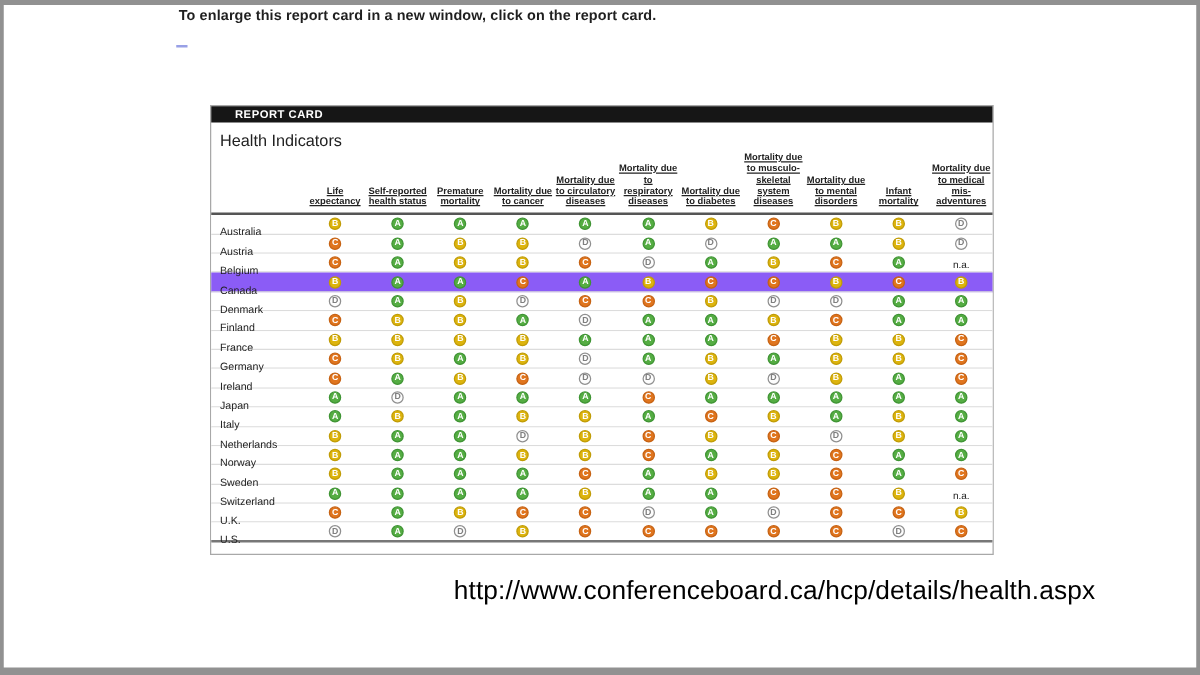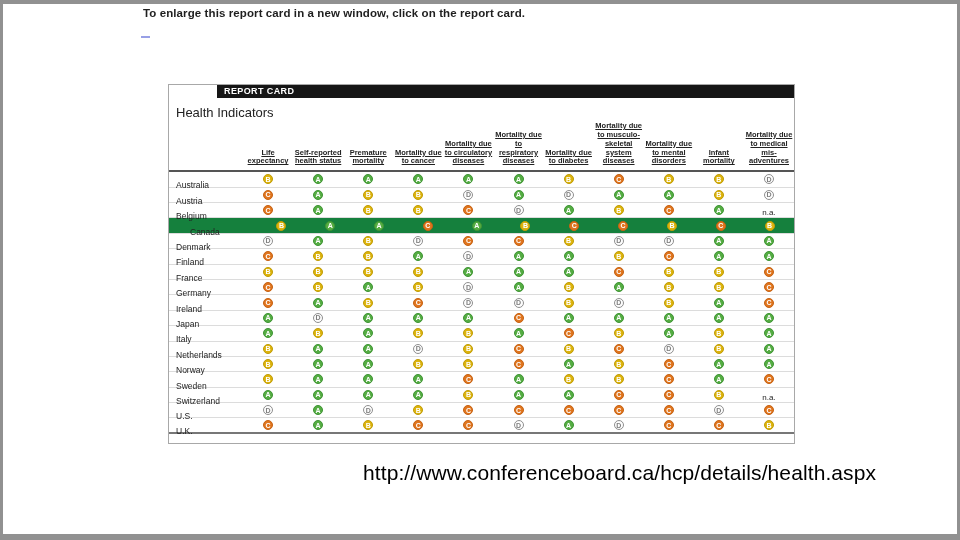--- a/index.html
+++ b/index.html
@@ -20,21 +20,21 @@
     position:absolute; left:138px; top:32px; width:9px; height:2px;
     background:#98a0e6;
   }
 
   .card {
     position:absolute; left:165px; top:80px; width:627px;
     background:#fff; border:1px solid #a8a8a8; cursor:pointer;
   }
   .card-titlebar {
     background:#161616; color:#fff; height:13px; line-height:13px;
-    font-size:9px; font-weight:bold; padding-left:7px; letter-spacing:.4px;margin-left:48px;
+    font-size:9px; font-weight:bold; padding-left:19px; letter-spacing:.4px;
   }
   .card-subtitle {
     font-size:13px; color:#222; padding:7px 7px 2px 7px;
   }
 
   .tbl { width:100%; }
   .trow { display:flex; align-items:center; }
   .trow .lbl {
     width:74px; flex:0 0 74px; padding-left:7px;
     font-size:8.5px; color:#222; white-space:nowrap;margin-top:12px;
@@ -42,21 +42,21 @@
   .trow .cell { flex:1 1 0; min-width:0; text-align:center; }
 
   .trow.hdr { align-items:flex-end; border-bottom:2px solid #555; }
   .trow.hdr .cell {
     font-size:7.5px; font-weight:bold; color:#222; line-height:1.18;
     padding:0 1px 4px 1px;
     text-decoration:underline;
   }
 
   .trow.data { height:15.4px; border-bottom:1px solid #dcdcdc; background:#fff; }
-  .trow.data.hl { background:#15803d;padding-left:14px; }
+  .trow.data.hl { background:#8b5cf6; }
   .trow.data:last-of-type { border-bottom:2px solid #777; }
 
   .grade {
     width:10px; height:10px; border-radius:50%;
     display:flex; align-items:center; justify-content:center;
     font-size:7px; font-weight:bold; margin:0 auto; line-height:1;
   }
   .grade-A { background:#55ad43; border:1px solid #3f9434; color:#fff; }
   .grade-B { background:#ddb40d; border:1px solid #c09c07; color:#fff; }
   .grade-C { background:#e0751e; border:1px solid #c66213; color:#fff; }
@@ -630,20 +630,56 @@
           </div>
           <div class="cell">
             <span class="grade grade-C">C</span>
           </div>
           <div class="cell">
             <span class="grade grade-B">B</span>
           </div>
           <div class="cell"><span class="na">n.a.</span></div>
         </div>
         <div class="trow data">
+          <div class="lbl">U.K.</div>
+          <div class="cell">
+            <span class="grade grade-C">C</span>
+          </div>
+          <div class="cell">
+            <span class="grade grade-A">A</span>
+          </div>
+          <div class="cell">
+            <span class="grade grade-B">B</span>
+          </div>
+          <div class="cell">
+            <span class="grade grade-C">C</span>
+          </div>
+          <div class="cell">
+            <span class="grade grade-C">C</span>
+          </div>
+          <div class="cell">
+            <span class="grade grade-D">D</span>
+          </div>
+          <div class="cell">
+            <span class="grade grade-A">A</span>
+          </div>
+          <div class="cell">
+            <span class="grade grade-D">D</span>
+          </div>
+          <div class="cell">
+            <span class="grade grade-C">C</span>
+          </div>
+          <div class="cell">
+            <span class="grade grade-C">C</span>
+          </div>
+          <div class="cell">
+            <span class="grade grade-B">B</span>
+          </div>
+        </div>
+        <div class="trow data">
           <div class="lbl">U.S.</div>
           <div class="cell">
             <span class="grade grade-D">D</span>
           </div>
           <div class="cell">
             <span class="grade grade-A">A</span>
           </div>
           <div class="cell">
             <span class="grade grade-D">D</span>
           </div>
@@ -663,56 +699,20 @@
             <span class="grade grade-C">C</span>
           </div>
           <div class="cell">
             <span class="grade grade-C">C</span>
           </div>
           <div class="cell">
             <span class="grade grade-D">D</span>
           </div>
           <div class="cell">
             <span class="grade grade-C">C</span>
-          </div>
-        </div>
-        <div class="trow data">
-          <div class="lbl">U.K.</div>
-          <div class="cell">
-            <span class="grade grade-C">C</span>
-          </div>
-          <div class="cell">
-            <span class="grade grade-A">A</span>
-          </div>
-          <div class="cell">
-            <span class="grade grade-B">B</span>
-          </div>
-          <div class="cell">
-            <span class="grade grade-C">C</span>
-          </div>
-          <div class="cell">
-            <span class="grade grade-C">C</span>
-          </div>
-          <div class="cell">
-            <span class="grade grade-D">D</span>
-          </div>
-          <div class="cell">
-            <span class="grade grade-A">A</span>
-          </div>
-          <div class="cell">
-            <span class="grade grade-D">D</span>
-          </div>
-          <div class="cell">
-            <span class="grade grade-C">C</span>
-          </div>
-          <div class="cell">
-            <span class="grade grade-C">C</span>
-          </div>
-          <div class="cell">
-            <span class="grade grade-B">B</span>
           </div>
         </div>
       </div>
 
     <div class="card-note">
     </div>
   </div>
 
   <div class="url-caption">http://www.conferenceboard.ca/hcp/details/health.aspx</div>
 

